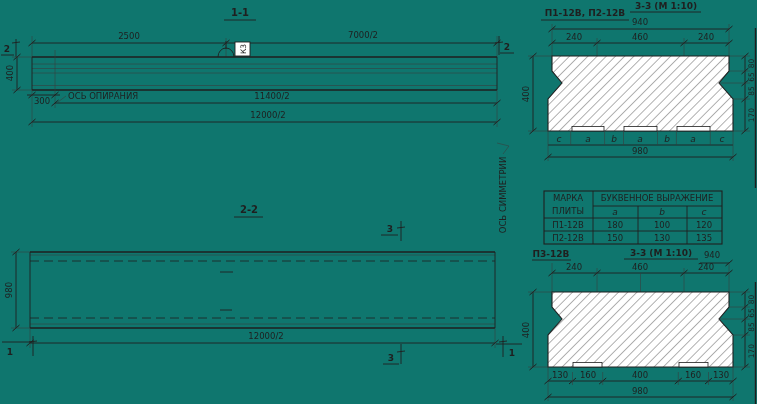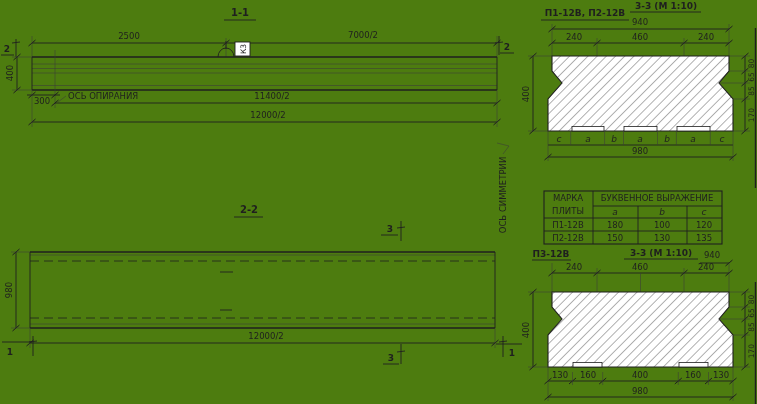--- a/index.html
+++ b/index.html
@@ -1,16 +1,16 @@
 <!DOCTYPE html>
 <html><head>
 <meta charset="utf-8">
 <style>
   html,body{margin:0;padding:0;background:#e8e8e4;}
-  .sheet{position:relative;width:757px;height:404px;background:#4d7c0f;overflow:hidden;
+  .sheet{position:relative;width:757px;height:404px;background:#0f766e;overflow:hidden;
          font-family:"DejaVu Sans",sans-serif;}
   svg{display:block}
   text{fill:#1f1f1f;font-family:"DejaVu Sans",sans-serif;}
   .t8{font-size:8.5px;font-weight:500;}
   .t7{font-size:7.5px;font-weight:500;}
   .t9{font-size:9px;font-weight:600;}
   .t10{font-size:10px;font-weight:600;}
   .it{font-style:italic;font-size:9px;font-weight:500;}
   .mid{text-anchor:middle;}
   .ln{stroke:#1f1f1f;stroke-width:0.9;fill:none;}

